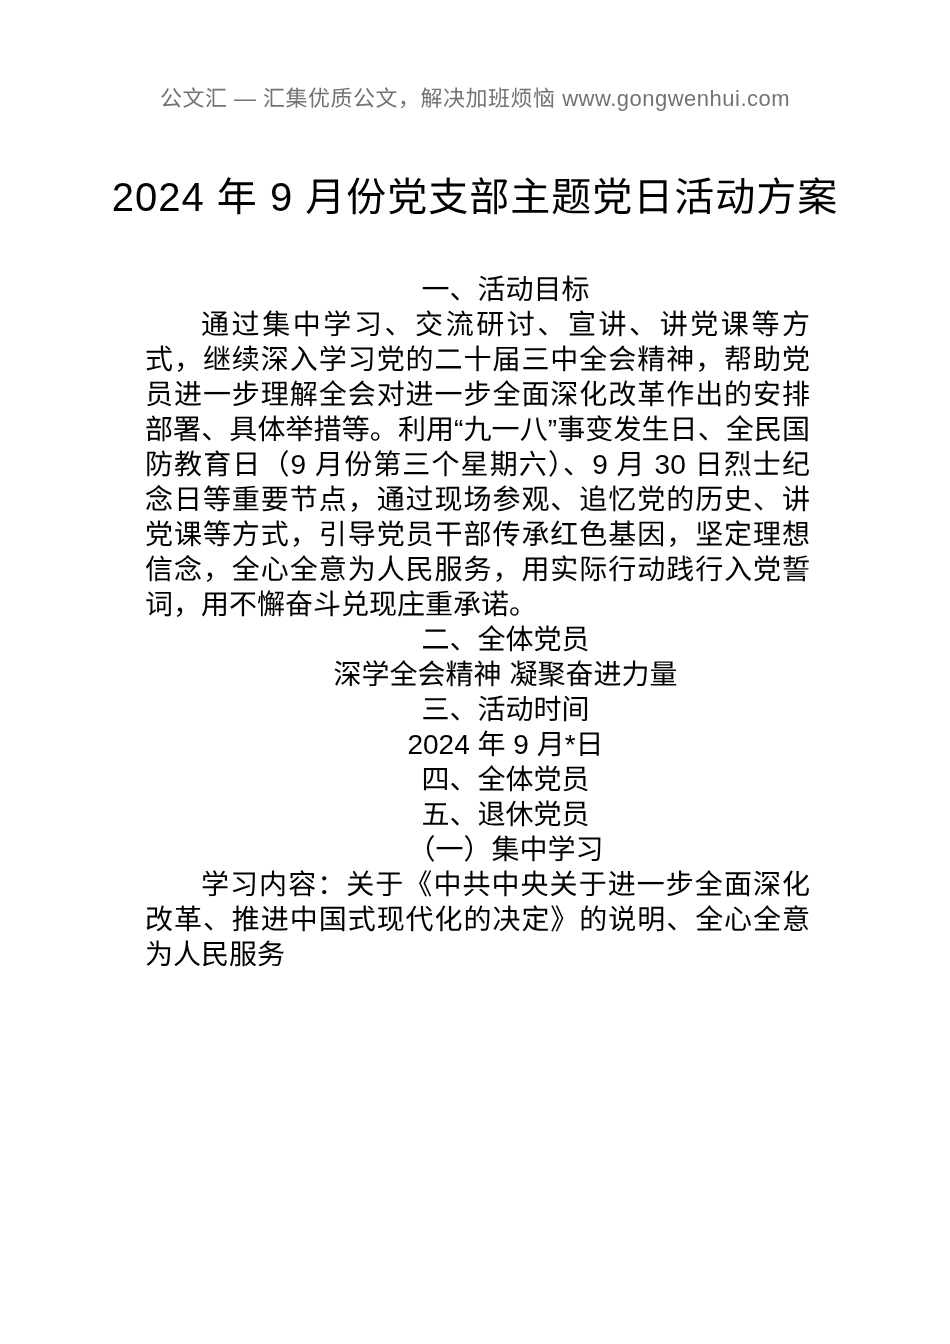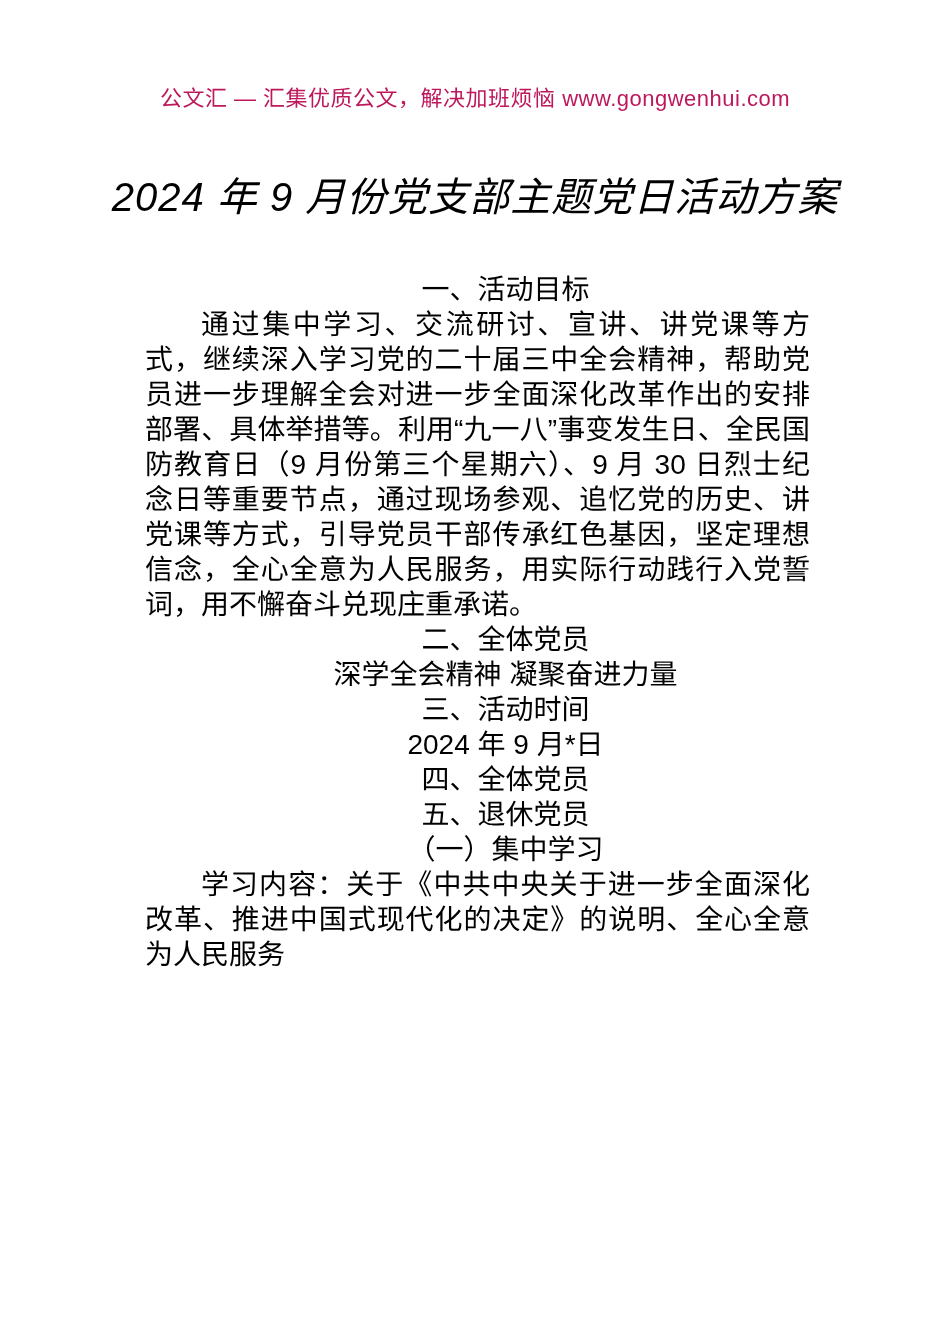--- a/index.html
+++ b/index.html
@@ -16,32 +16,31 @@
     box-sizing: border-box;
     overflow: hidden;
     font-family: "Liberation Sans", "DejaVu Sans", sans-serif;
     color: #000000;
   }
   .watermark {
     padding-top: 86px;
     text-align: center;
     font-size: 22px;
     line-height: 26px;
-    color: #be185d;
+    color: #737373;
     letter-spacing: 0.5px;
     white-space: nowrap;
   }
   .doc-title {
     margin: 62px 0 0 0;
     text-align: center;
     font-size: 40px;
     line-height: 46px;
     font-weight: 400;
     letter-spacing: 1px;
-    font-style: italic;
   }
   .content {
     margin: 52px 140px 0 145px;
     font-size: 28px;
     line-height: 35px;
     text-align: justify;
   }
   .content p {
     margin: 0;
     padding: 0;

